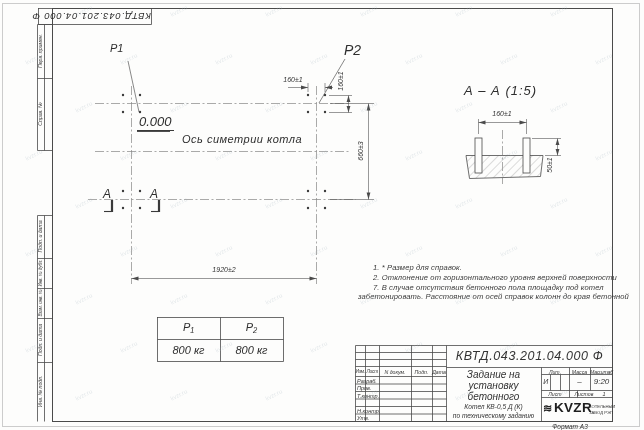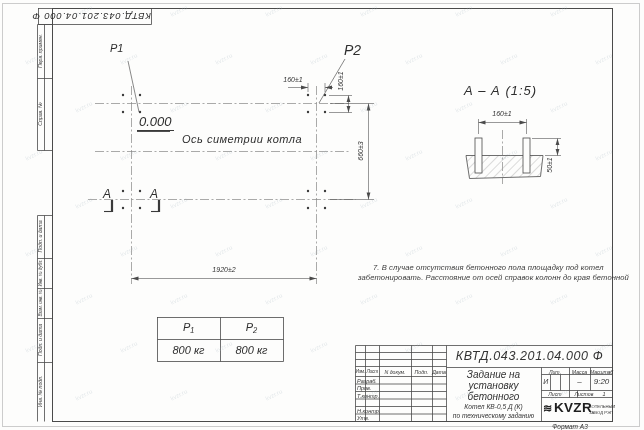--- a/index.html
+++ b/index.html
@@ -163,20 +163,22 @@
   <div class="t" style="left:464px;top:83px;font-size:13px;letter-spacing:1px;">А – А (1:5)</div>
   <div class="t dim c" style="left:487px;top:110px;width:30px;">160±1</div>
   <div class="t dim c rotL" style="left:545px;top:178px;width:26px;height:9px;line-height:9px;">50±1</div>
 
   <div class="t c" style="left:157px;top:321px;width:63px;font-size:11px;">P₁</div>
   <div class="t c" style="left:220px;top:321px;width:63px;font-size:11px;">P₂</div>
   <div class="t c" style="left:157px;top:344px;width:63px;font-size:11px;">800 кг</div>
   <div class="t c" style="left:220px;top:344px;width:63px;font-size:11px;">800 кг</div>
 
   <div class="t" style="left:358px;top:263px;width:272px;white-space:normal;">
+    <div class="note-line ind">1. * Размер для справок.</div>
+    <div class="note-line ind">2. Отклонение от горизонтального уровня верхней поверхности</div>
     <div class="note-line ind">7. В случае отсутствия бетонного пола площадку под котел</div>
     <div class="note-line">забетонировать. Расстояние от осей справок колонн до края бетонной</div>
   </div>
 
   <div class="t c tb" style="left:446px;top:345px;width:167px;height:22px;line-height:22px;font-size:12.5px;letter-spacing:0.6px;">КВТД.043.201.04.000  Ф</div>
 
   <div class="t c tb" style="left:446px;top:369px;width:95px;font-size:10px;">Задание на</div>
   <div class="t c tb" style="left:446px;top:380px;width:95px;font-size:10px;">установку</div>
   <div class="t c tb" style="left:446px;top:391px;width:95px;font-size:10px;">бетонного</div>
 

